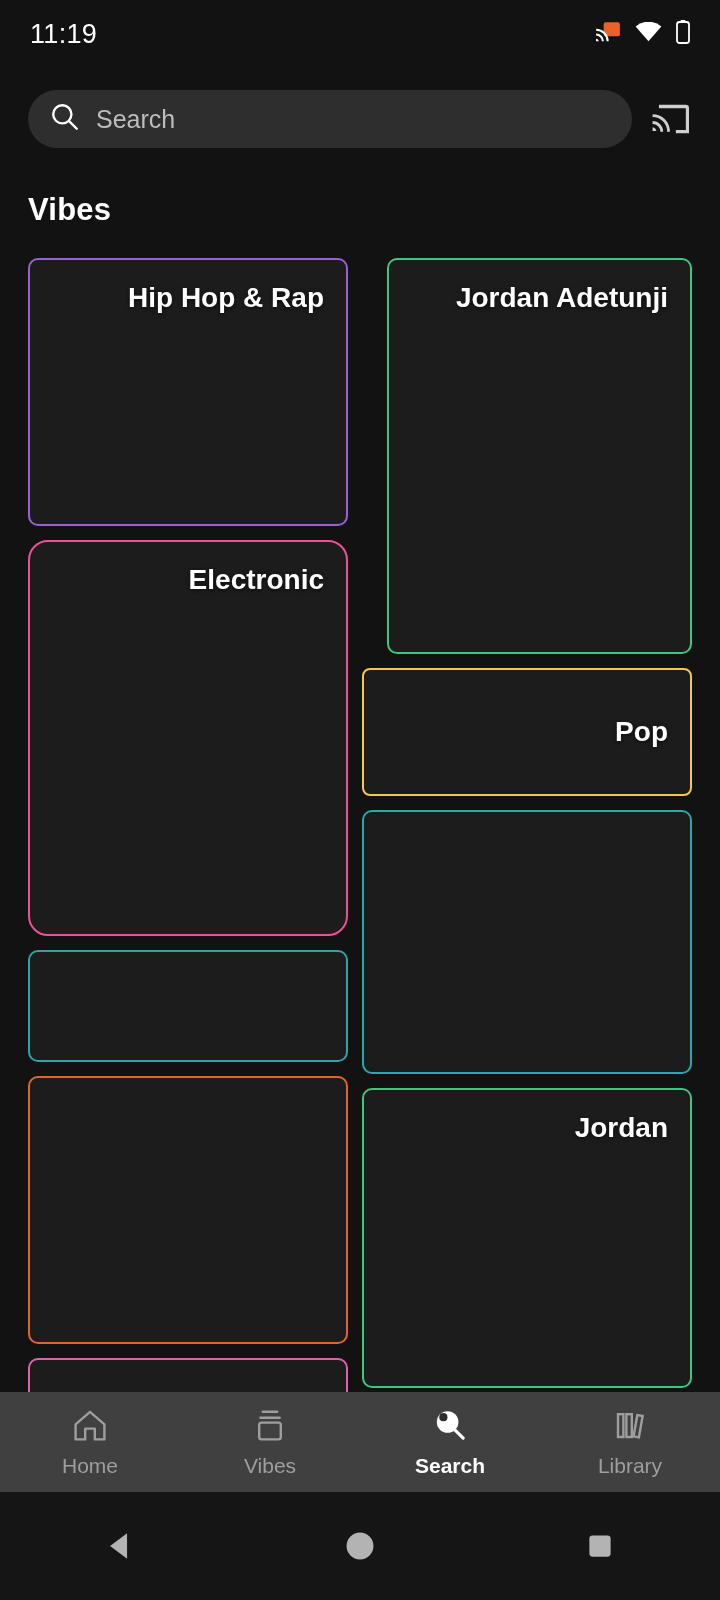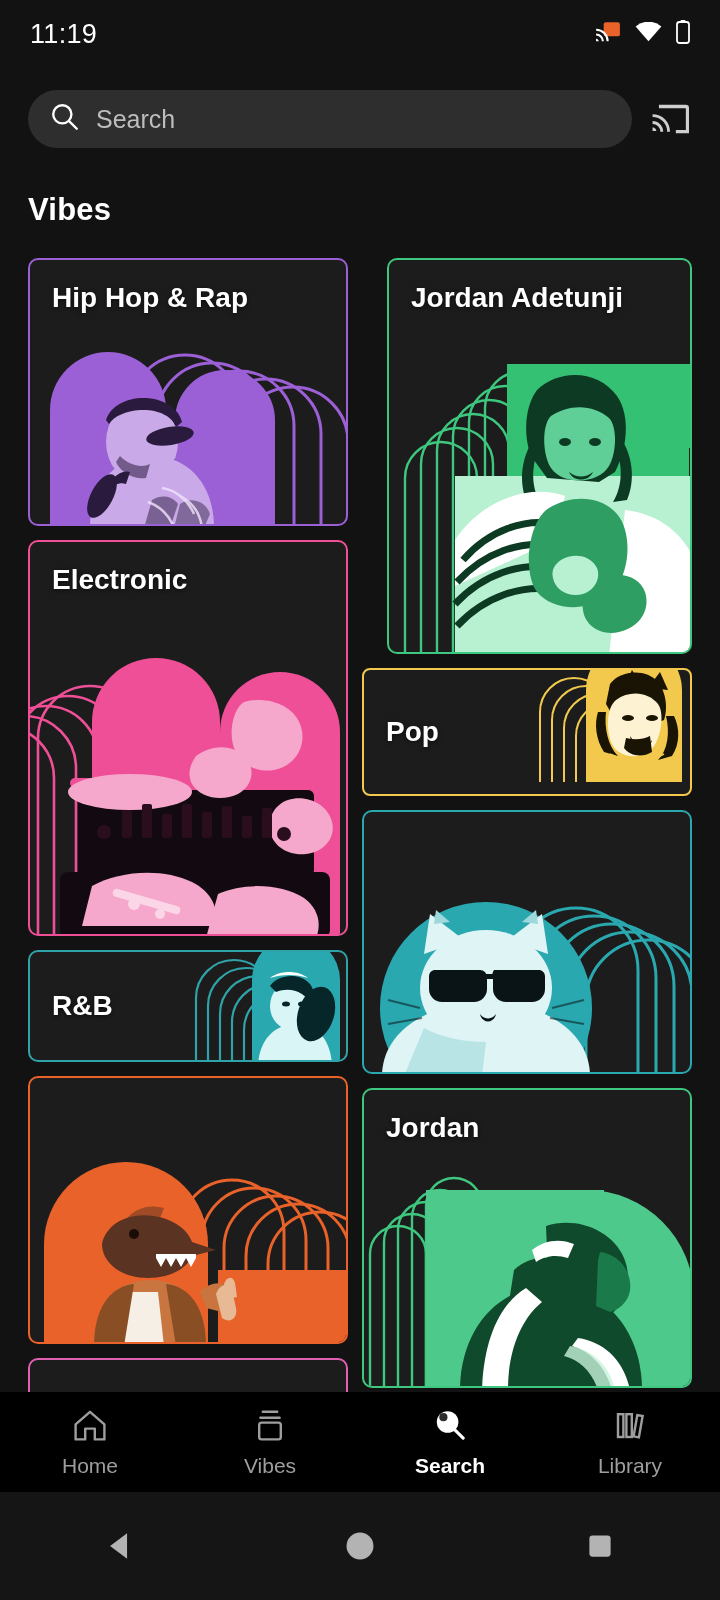--- a/index.html
+++ b/index.html
@@ -35,21 +35,21 @@
   
   .section-title{
     position:absolute; top:192px; left:28px;
     color:#ffffff; font-size:31px; font-weight:700; letter-spacing:.2px;
   }
 
   
   .grid{
     position:absolute; top:258px; left:0; width:720px; height:1134px;
     overflow:hidden;
-    display:flex; gap:14px; padding:0 28px;
+    display:flex; gap:14px; padding:0 28px;text-align:right;
   }
   .col{ display:flex; flex-direction:column; gap:14px; }
   .col-left{ width:320px; }
   .col-right{ width:330px; }
 
   .card{
     position:relative; border:2px solid #555; border-radius:10px;
     background:#1c1c1c; overflow:hidden; flex:none;
   }
   .card-title{
@@ -60,21 +60,21 @@
     pointer-events:none;
   }
   .card.small .card-title{ position:absolute; top:50%; transform:translateY(-50%); padding:0 22px; }
 
   .art{ position:absolute; inset:0; overflow:hidden; }
   .art svg{ position:absolute; }
 
   
   .bottomnav{
     position:absolute; left:0; top:1392px; width:720px; height:100px;
-    background:#000000;
+    background:#404040;
     display:flex; align-items:flex-end;
   }
   .navitem{
     flex:1; height:100%;
     display:flex; flex-direction:column; align-items:center; justify-content:center; gap:7px;
   }
   .navitem .lbl{ font-size:21px; color:#9e9e9e; }
   .navitem.active .lbl{ color:#ffffff; font-weight:700; }
 
   
@@ -175,21 +175,21 @@
                 <path d="M132 228c14 2 26 12 32 26"></path>
                 <path d="M118 242c12 4 22 14 26 26"></path>
                 <path d="M150 236c12 6 20 16 22 32"></path>
               </g>
             </g>
           </svg>
         </div>
         <div class="card-title">Hip Hop &amp; Rap</div>
       </div>
 
-      <div class="card" style="height:396px;border-color:#ef4f96;">
+      <div class="card" style="height:396px;border-color:#ef4f96;border-radius:20px;">
         <div class="art">
           <svg width="320" height="396" viewBox="0 0 320 396">
             <defs>
                 <clipPath id="cEL">
                   <rect x="0" y="0" width="320" height="396" rx="8"></rect>
                 </clipPath>
               </defs>
             <g clip-path="url(#cEL)">
               <g stroke="#ef4f96" stroke-width="2.6" fill="none">
                 <path d="M8 396V196a52 52 0 0 1 104 0v200"></path>
@@ -260,21 +260,20 @@
               <g fill="#06262a">
                 <path d="M240 34c8-12 30-14 40-2 6 8 4 16 0 20-4-12-20-18-34-12z"></path>
                 <ellipse cx="286" cy="62" rx="18" ry="28" transform="rotate(18 286 62)"></ellipse>
                 <ellipse cx="256" cy="52" rx="4" ry="2.5"></ellipse>
                   <ellipse cx="272" cy="52" rx="4" ry="2.5"></ellipse>
               </g>
               <path d="M240 26c10-8 28-8 38 0-12-4-26-4-38 0z" fill="#ffffff"></path>
             </g>
           </svg>
         </div>
-        <div class="card-title">R&amp;B</div>
       </div>
 
       <div class="card" style="height:268px;border-color:#e8622a;">
         <div class="art">
           <svg width="320" height="268" viewBox="0 0 320 268">
             <defs>
                 <clipPath id="cPA">
                   <rect x="0" y="0" width="320" height="268" rx="8"></rect>
                 </clipPath>
               </defs>

